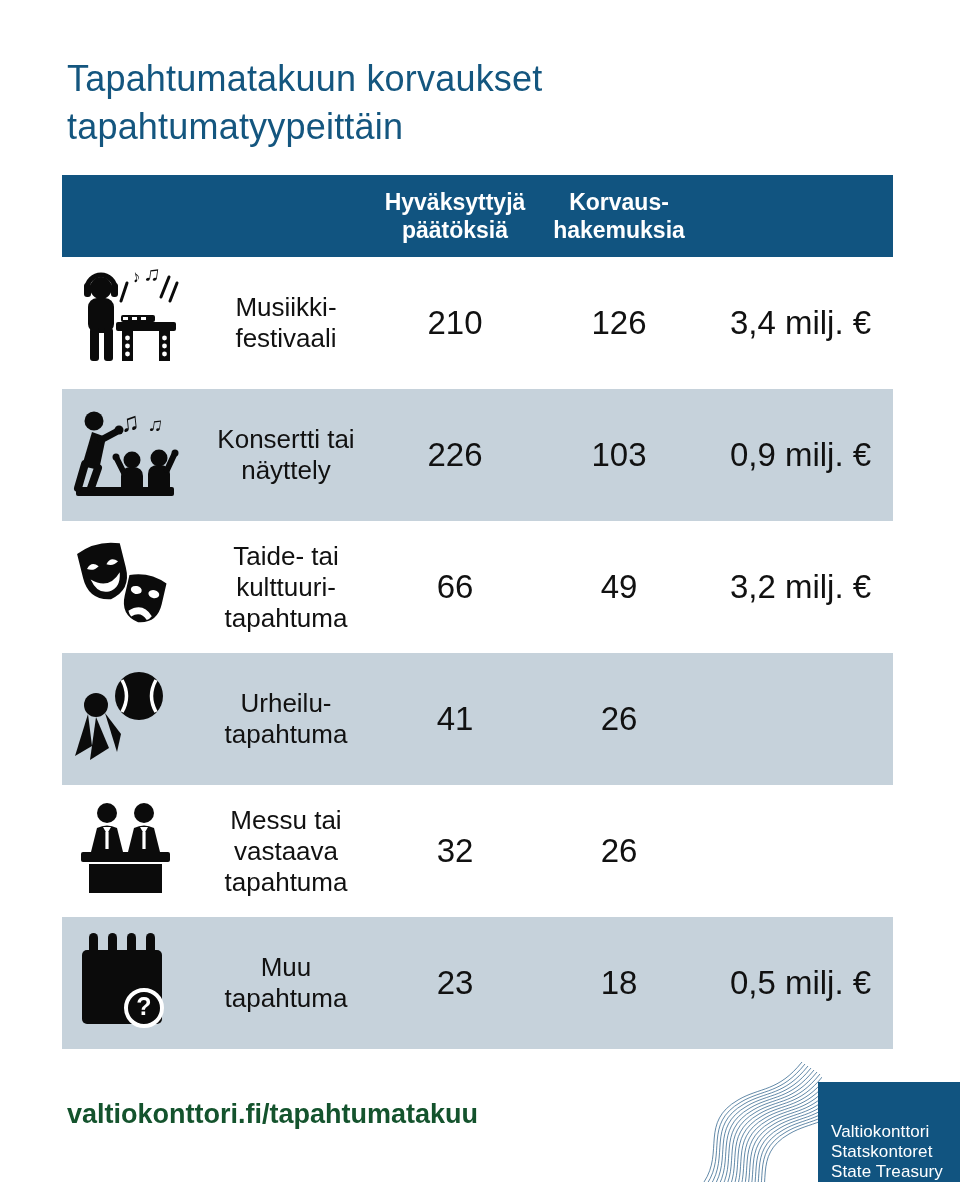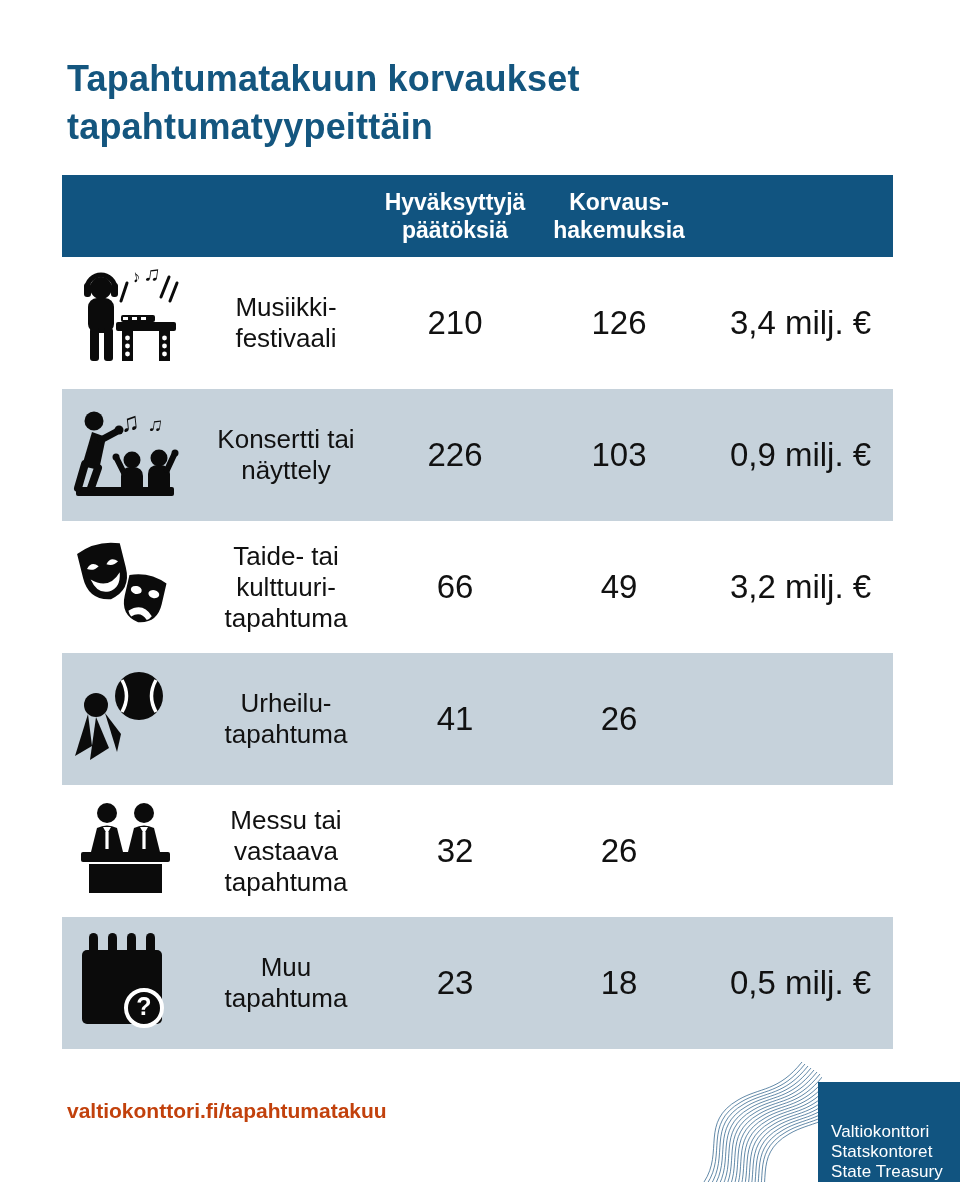--- a/index.html
+++ b/index.html
@@ -1,41 +1,41 @@
 <!DOCTYPE html>
 <html><head>
 <meta charset="utf-8">
 <style>
   html,body{margin:0;padding:0;}
   body{font-family:"Liberation Sans", sans-serif; background:#ffffff;}
   .canvas{position:relative; width:960px; height:1182px; background:#ffffff; overflow:hidden;}
 
   .page-title{position:absolute; left:67px; top:55px; font-size:36px; line-height:48px;
-    font-weight:bold; color:#14567f; letter-spacing:0.2px;}
+    font-weight:normal; color:#14567f; letter-spacing:0.2px;}
 
   .table{position:absolute; left:62px; top:175px; width:831px;}
   .trow{display:grid; grid-template-columns:130px 188px 150px 178px 185px; align-items:center;}
   .thead{background:#115480; height:82px;}
   .hcell{color:#ffffff; font-size:23px; font-weight:bold; line-height:28px; text-align:center; white-space:pre-line;}
   .row{height:132px; background:#ffffff;}
   .row.alt{background:#c6d2db;}
   .cell{text-align:center;}
   .label-cell{font-size:26px; line-height:31px; color:#111111; font-weight:500; white-space:pre-line;}
   .num{font-size:33px; color:#111111;}
 
   .icon-wrap{position:relative; display:inline-block; width:110px; height:100px;}
   .icon-wrap svg{display:block;}
   .glyph{position:absolute; color:#0b0b0b; font-weight:bold; pointer-events:none;}
   .g-dj-1{left:60px; top:-4px; font-size:17px; transform:rotate(-14deg);}
   .g-dj-2{left:72px; top:-10px; font-size:22px; transform:rotate(8deg);}
   .g-con-1{left:48px; top:4px; font-size:26px; transform:rotate(-6deg);}
   .g-con-2{left:76px; top:10px; font-size:20px; transform:rotate(8deg);}
   .g-q{left:63px; top:61px; width:18px; text-align:center; color:#ffffff; font-size:25px;}
 
-  .footer-url{position:absolute; left:67px; top:1099px; font-size:21px; font-weight:bold; color:#c2410c;}
+  .footer-url{position:absolute; left:67px; top:1099px; font-size:27px; font-weight:bold; color:#14532d;}
 
   .logo{position:absolute; right:0; bottom:0; width:262px; height:124px;}
   .logo-waves{position:absolute; left:0; bottom:0;}
   .logo-box{position:absolute; right:0; bottom:0; width:142px; height:100px; background:#115480;
     display:flex; flex-direction:column; justify-content:flex-end; padding-left:13px; box-sizing:border-box;}
   .logo-box div{color:#ffffff; font-size:17px; line-height:20px; font-weight:500; letter-spacing:0.1px;}
 </style>
 </head>
 <body>
 

